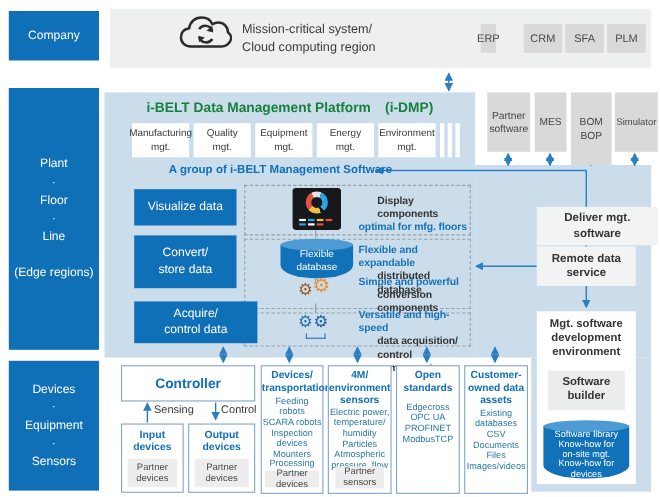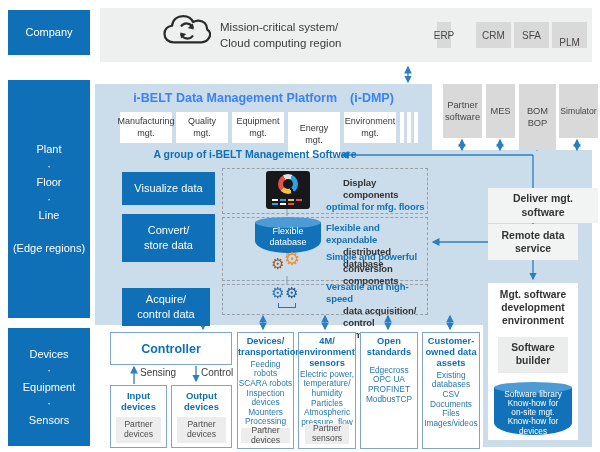--- a/index.html
+++ b/index.html
@@ -6,21 +6,21 @@
   #canvas{position:relative;width:600px;height:452px;background:#fff;overflow:hidden;}
   .abs{position:absolute;}
   .pre{white-space:pre-line;}
   .center{display:flex;align-items:center;justify-content:center;text-align:center;}
   .bluebox{background:#0F6FB7;color:#fff;}
   .sidebar{font-size:11px;line-height:1.5;}
   .grayregion{background:#EEF0F0;}
   .chip{background:#D9D9D9;color:#474747;font-size:10px;}
   .softchip{background:#F2F4F4;color:#333;font-weight:bold;font-size:10.5px;line-height:1.25;}
   .lightblue{background:#CBDDEB;}
-  .ptitle{color:#3b82f6;font-weight:bold;font-size:12.5px;}
+  .ptitle{color:#15803d;font-weight:bold;font-size:12.5px;}
   .appbox{background:#fff;color:#3A3A3A;font-size:9px;line-height:1.25;}
   .bar{background:#fff;}
   .caption{color:#0F6FB7;font-weight:bold;font-size:10.5px;}
   .funcbox{font-size:11px;line-height:1.35;}
   .dashed{border:1px dashed #97A0A6;}
   .comp{font-size:9.5px;font-weight:bold;line-height:1.25;letter-spacing:-0.1px;}
   .comp .blue{display:block;color:#1272B9;}
   .comp .dark{display:block;color:#333;padding-left:17px;}
   .whitecard{background:#fff;border:1px solid #7FA6C8;}
   .colhead{color:#0F6FB7;font-weight:bold;font-size:9.3px;line-height:1.18;text-align:center;}
@@ -113,56 +113,56 @@
 Cloud computing region</div>
   <div class="abs chip center" style="left:437px;top:22px;width:14px;height:26px;z-index:5;">
       <span>ERP</span>
     </div>
   <div class="abs chip center" style="left:476px;top:22px;width:35px;height:26px;z-index:5;">
       <span>CRM</span>
     </div>
   <div class="abs chip center" style="left:514px;top:22px;width:35px;height:26px;z-index:5;">
       <span>SFA</span>
     </div>
-  <div class="abs chip center" style="left:552px;top:22px;width:35px;height:26px;z-index:5;align-items:flex-end;">
+  <div class="abs chip center" style="left:552px;top:22px;width:35px;height:26px;z-index:5;">
       <span>PLM</span>
     </div>
 
   <div class="abs center" style="left:95px;top:89px;width:337px;height:18px;z-index:5;">
     <span class="ptitle">i-BELT Data Management Platform</span>
     <span class="ptitle" style="margin-left:13px;">(i-DMP)</span>
   </div>
   <div class="abs appbox center pre" style="left:120px;top:112px;width:52px;height:31px;z-index:5;"><span class="pre">Manufacturing
 mgt.</span></div>
   <div class="abs appbox center pre" style="left:176px;top:112px;width:52px;height:31px;z-index:5;"><span class="pre">Quality
 mgt.</span></div>
   <div class="abs appbox center pre" style="left:232px;top:112px;width:52px;height:31px;z-index:5;"><span class="pre">Equipment
 mgt.</span></div>
-  <div class="abs appbox center pre" style="left:288px;top:112px;width:52px;height:45px;z-index:5;"><span class="pre">Energy
+  <div class="abs appbox center pre" style="left:288px;top:112px;width:52px;height:31px;z-index:5;"><span class="pre">Energy
 mgt.</span></div>
   <div class="abs appbox center pre" style="left:344px;top:112px;width:52px;height:31px;z-index:5;"><span class="pre">Environment
 mgt.</span></div>
   <div class="abs bar" style="left:400px;top:112px;width:4px;height:31px;z-index:5;"></div>
   <div class="abs bar" style="left:407px;top:112px;width:4px;height:31px;z-index:5;"></div>
   <div class="abs bar" style="left:414px;top:112px;width:4px;height:31px;z-index:5;"></div>
   <div class="abs caption center" style="left:150px;top:147px;width:210px;height:14px;z-index:5;">
     <span>A group of i-BELT Management Software</span>
   </div>
 
   <div class="abs chip center pre" style="left:443px;top:84px;width:39px;height:54px;font-size:9.3px;line-height:1.3;z-index:5;"><span class="pre">Partner
 software</span></div>
   <div class="abs chip center pre" style="left:486px;top:84px;width:29px;height:54px;font-size:9.3px;z-index:5;"><span class="pre">MES</span></div>
   <div class="abs chip center pre" style="left:519px;top:84px;width:37px;height:66px;font-size:9.3px;line-height:1.3;z-index:5;"><span class="pre">BOM
 BOP</span></div>
   <div class="abs chip center pre" style="left:559px;top:84px;width:39px;height:54px;font-size:8.6px;z-index:5;"><span class="pre">Simulator</span></div>
 
   <div class="abs bluebox center funcbox pre" style="left:122px;top:172px;width:93px;height:33px;z-index:5;"><span class="pre">Visualize data</span></div>
   <div class="abs bluebox center funcbox pre" style="left:122px;top:214px;width:93px;height:48px;z-index:5;"><span class="pre">Convert/
 store data</span></div>
-  <div class="abs bluebox center funcbox pre" style="left:122px;top:274px;width:88px;height:38px;z-index:5;margin-top:14px;"><span class="pre">Acquire/
+  <div class="abs bluebox center funcbox pre" style="left:122px;top:274px;width:112px;height:38px;z-index:5;"><span class="pre">Acquire/
 control data</span></div>
 
   <div class="abs dashed" style="left:222px;top:168px;width:204px;height:44px;z-index:2;"></div>
   <div class="abs dashed" style="left:222px;top:217px;width:204px;height:62px;z-index:2;"></div>
   <div class="abs dashed" style="left:222px;top:284px;width:204px;height:29px;z-index:2;"></div>
 
   <div class="abs dash-display" style="left:266px;top:171px;width:44px;height:38px;z-index:5;">
     <div class="donut"></div>
     <div class="mini" style="bottom:8px;">
         <span style="background:#fff;"></span>

